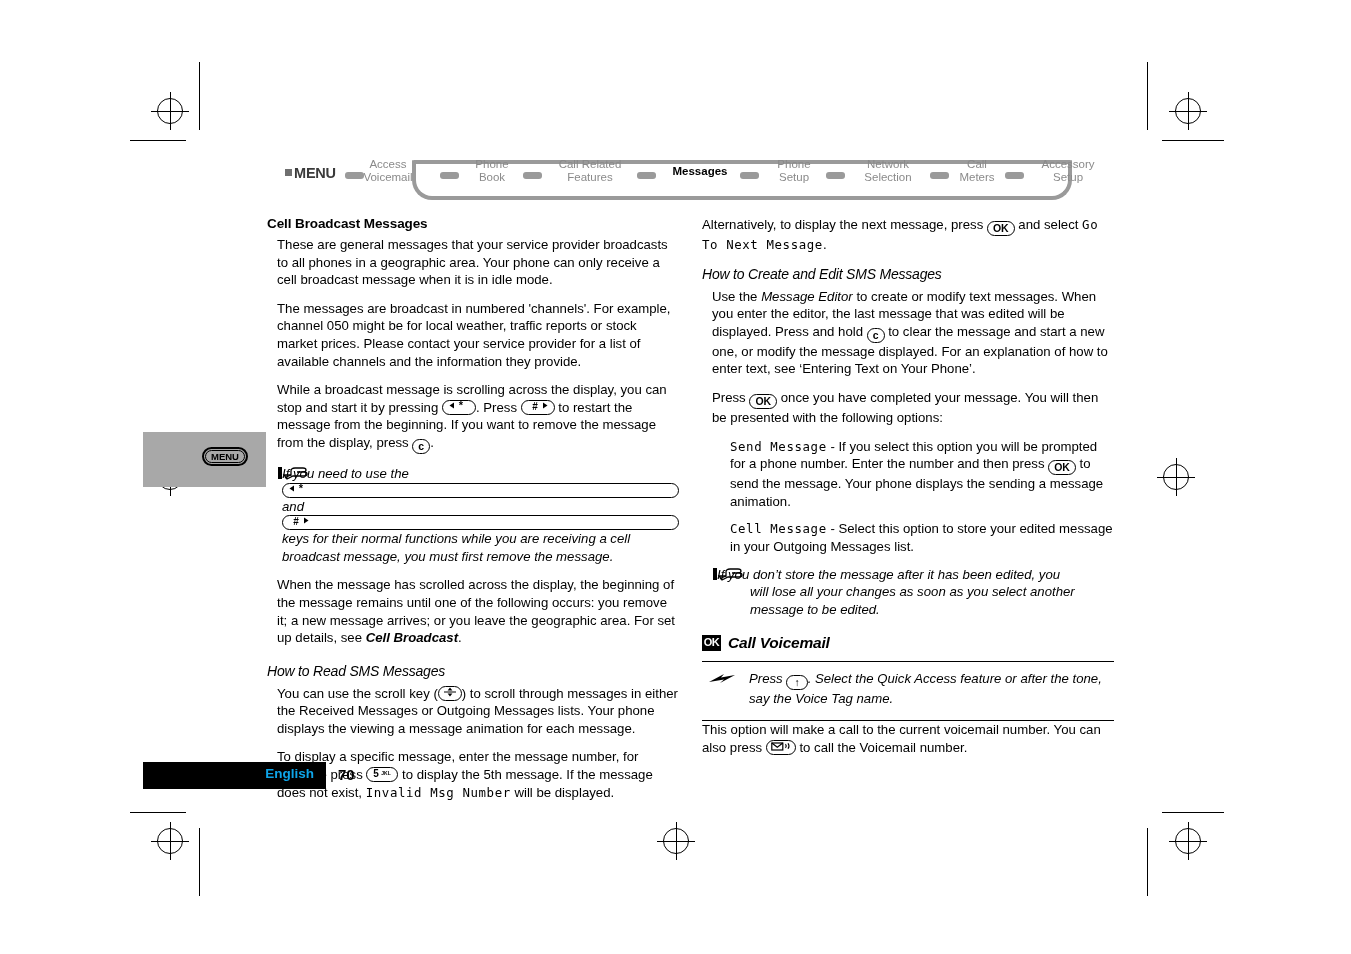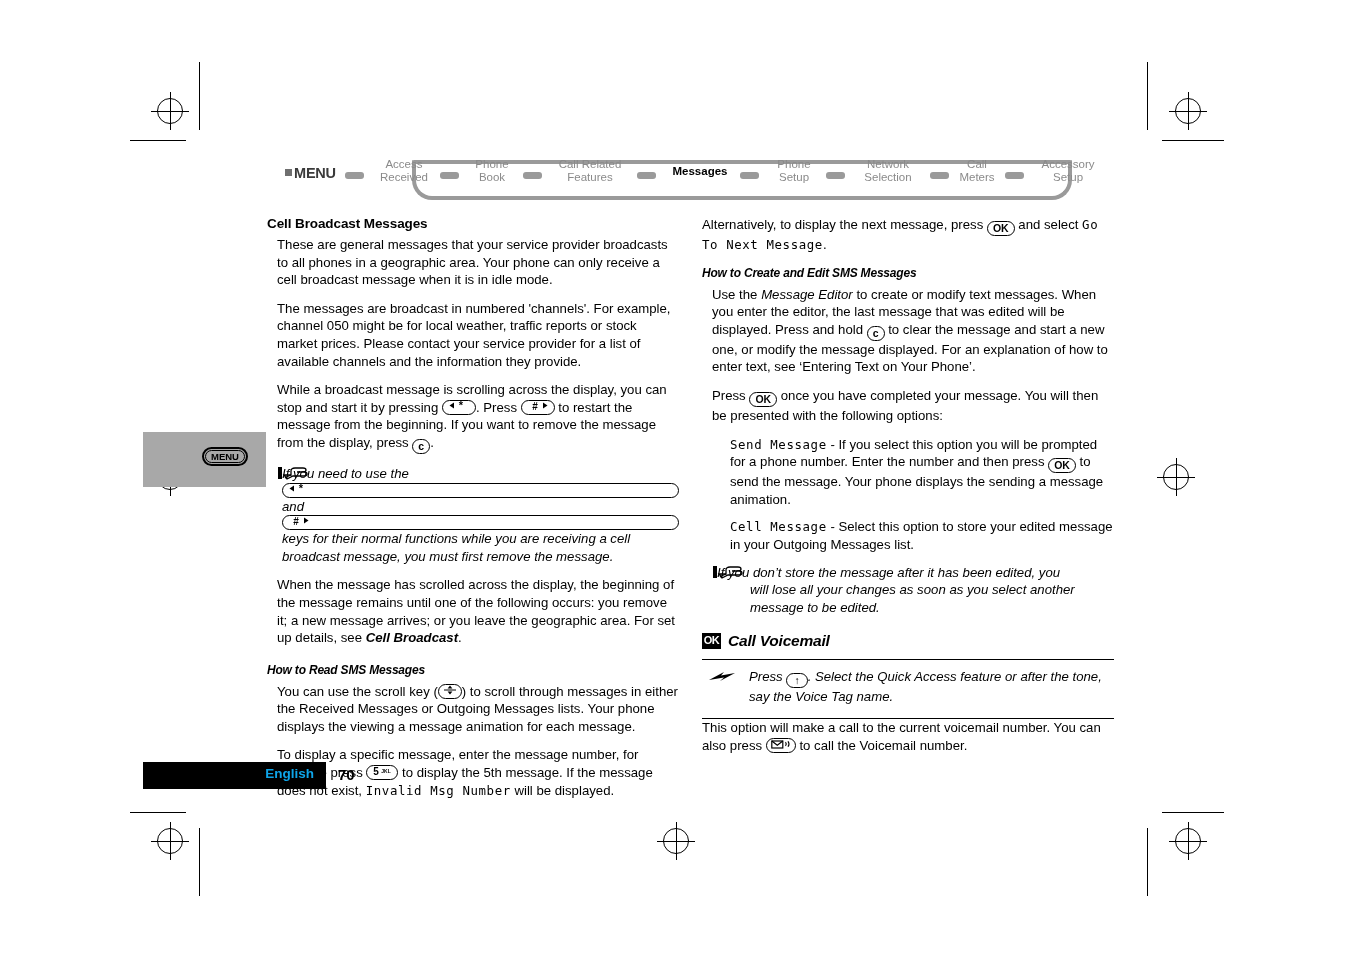--- a/index.html
+++ b/index.html
@@ -63,21 +63,21 @@
     position: absolute; top: 20px;
     width: 19px; height: 7px; background: #9a9a9a; border-radius: 3px;
   }
 
   
   .col { position: absolute; width: 412px; }
   .col-left  { left: 267px; top: 216px; }
   .col-right { left: 702px; top: 216px; }
 
   h2.sec {
-    font-size: 12px; font-weight: bold; font-style: italic;
+    font-size: 14px; font-weight: normal; font-style: italic;
     margin: 16px 0 6px 0; letter-spacing: -0.2px;
   }
   h3.sub {
     font-size: 13.5px; font-weight: bold;
     margin: 0 0 5px 0; letter-spacing: -0.1px;
   }
   p.body {
     font-size: 13.2px; line-height: 17.6px;
     margin: 0 0 11px 0; padding-left: 10px;
     text-align: left;
@@ -206,23 +206,23 @@
 
 <div class="reg-target" style="left:663px; top:828px;"></div>
 
 <div class="navbar">
   <div class="nav-track-top"></div>
   <div class="nav-track"></div>
 
   <div class="nav-menu"><span class="sq"></span><span>MENU</span></div>
 
   <div class="nav-dash" style="left:60px;"></div>
-  <div class="nav-item" style="left:88px;  width:62px;">
+  <div class="nav-item" style="left:72px;  width:62px;">
     <span>Access</span><br>
-    <span>Received</span>
+    <span>Voicemail</span>
   </div>
   <div class="nav-dash" style="left:155px;"></div>
   <div class="nav-item" style="left:180px; width:54px;">
     <span>Phone</span><br>
     <span>Book</span>
   </div>
   <div class="nav-dash" style="left:238px;"></div>
   <div class="nav-item" style="left:262px; width:86px;">
     <span>Call Related</span><br>
     <span>Features</span>

